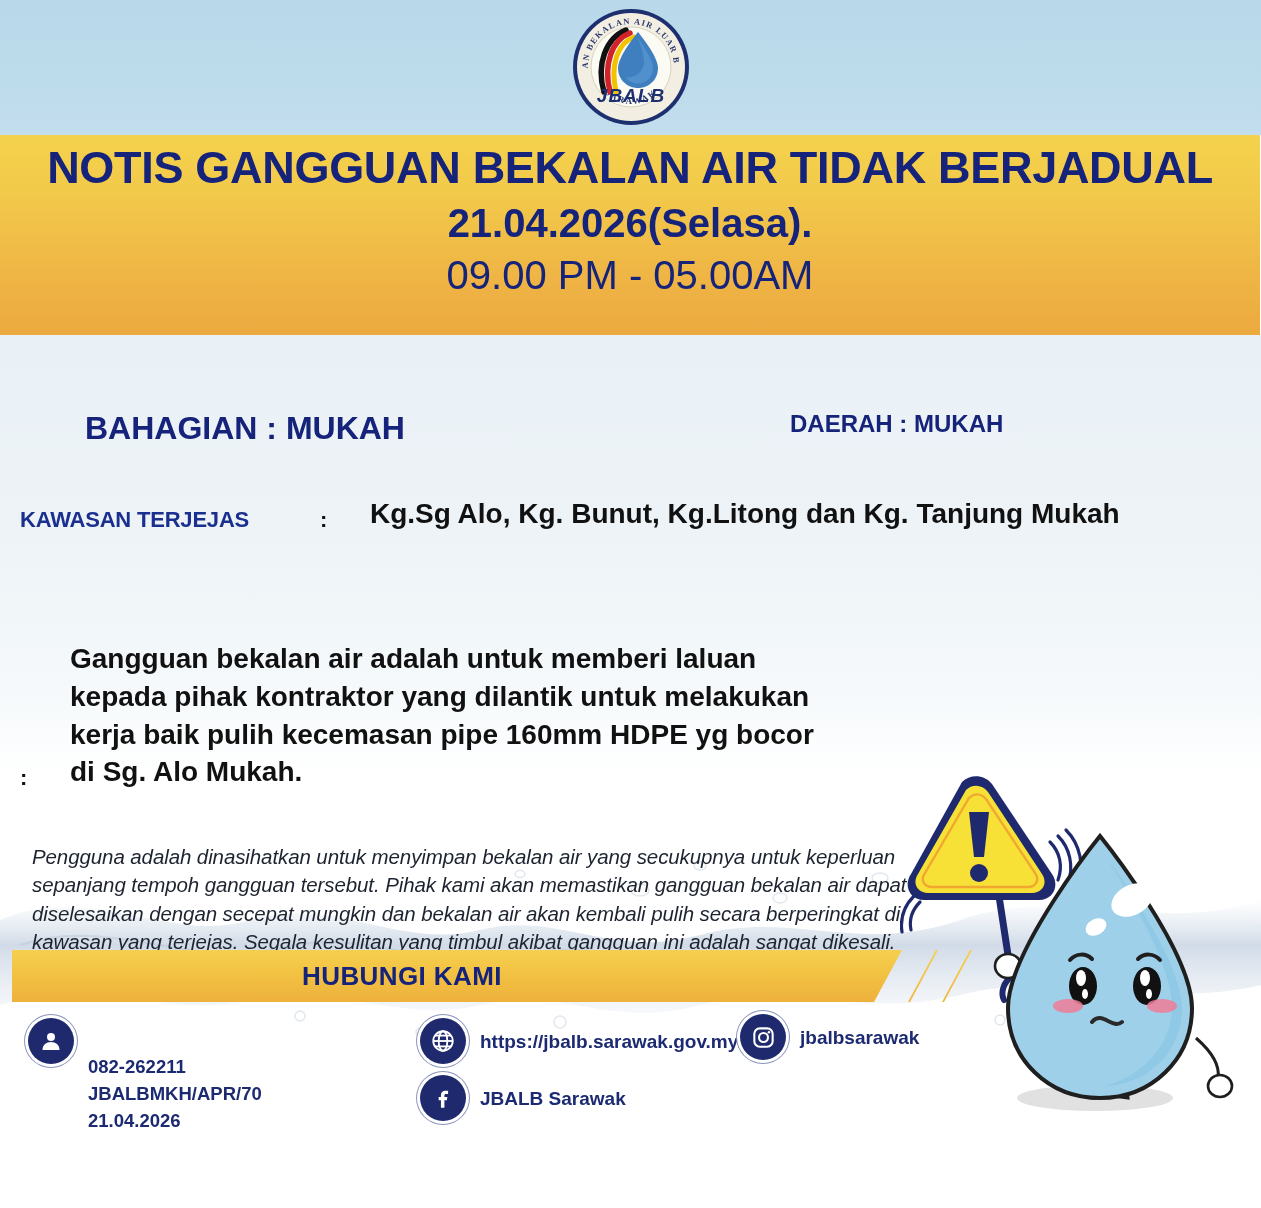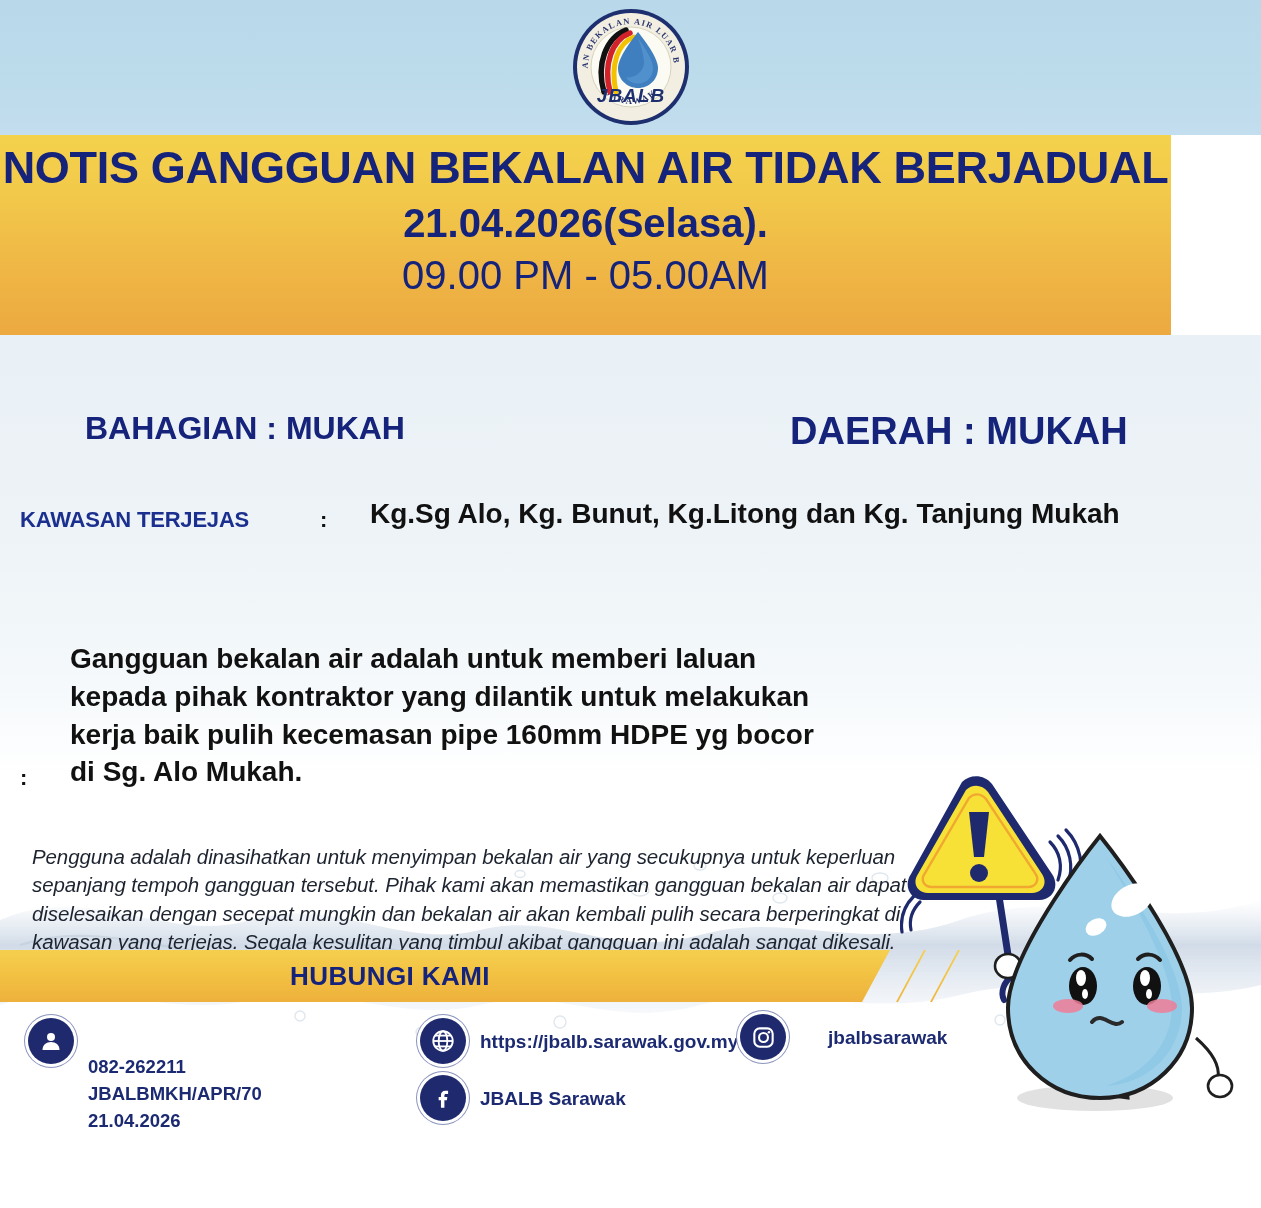--- a/index.html
+++ b/index.html
@@ -17,21 +17,21 @@
     position:absolute;left:0;top:0;width:1261px;height:135px;
     background:linear-gradient(180deg,#b9d9ea 0%,#bcdbeb 60%,#c3deee 100%);
   }
   .logo-wrap{
     position:absolute;left:50%;top:6px;transform:translateX(-50%);
     width:122px;height:122px;
   }
 
   
   .banner{
-    position:absolute;left:0;top:135px;width:1171px;height:200px;
+    position:absolute;left:0;top:135px;width:1260px;height:200px;
     background:linear-gradient(180deg,#f4d24c 0%,#f2c94a 30%,#efb545 70%,#eca93f 100%);
     color:#1a237e;
     display:flex;flex-direction:column;align-items:center;justify-content:flex-start;
     padding-top:6px;box-sizing:border-box;
   }
   .banner-line1{
     font-size:45px;font-weight:bold;letter-spacing:-0.3px;line-height:1.22;
     white-space:nowrap;color:#16237a;
   }
   .banner-line2{
@@ -47,21 +47,21 @@
     background:linear-gradient(180deg,#eaf1f6 0%,#edf3f7 45%,#f5f9fb 80%,#ffffff 100%);
   }
 
   .row-division{
     position:absolute;left:0;top:386px;width:1101px;height:46px;margin-top:24px;
   }
   .bahagian{
     position:absolute;left:85px;top:0;font-size:32px;font-weight:bold;color:#16237a;white-space:nowrap;
   }
   .daerah{
-    position:absolute;left:790px;top:0;font-size:38px;font-weight:bold;color:#16237a;white-space:nowrap;
+    position:absolute;left:790px;top:0;font-size:24px;font-weight:bold;color:#16237a;white-space:nowrap;
   }
 
   .field{position:absolute;display:flex;align-items:flex-end;}
   .field-label{
     width:300px;font-size:22px;font-weight:bold;color:#1b2f8f;letter-spacing:-0.2px;
     white-space:nowrap;
   }
   .field-colon{
     width:50px;font-size:22px;font-weight:bold;color:#111;
   }
@@ -81,21 +81,21 @@
 
   
   .advisory{
     position:absolute;left:32px;top:843px;width:880px;
     font-size:20.5px;font-style:italic;color:#1d2430;line-height:1.38;
     text-align:left;letter-spacing:-0.1px;
   }
 
   
   .contact-bar-wrap{
-    position:absolute;left:0;top:950px;width:1000px;height:52px;
+    position:absolute;left:12px;top:950px;width:1000px;height:52px;
   }
   .contact-bar{
     position:absolute;left:0;top:0;width:890px;height:52px;
     background:linear-gradient(180deg,#f6cf4e 0%,#f2c243 45%,#eeb13c 100%);
     clip-path:polygon(0 0, 890px 0, 862px 52px, 0 52px);
     display:flex;align-items:center;justify-content:center;
   }
   .contact-bar-text{
     font-size:26px;font-weight:bold;color:#16237a;letter-spacing:.4px;
     margin-right:110px;
@@ -123,21 +123,21 @@
   .ci-text{
     margin-left:14px;font-size:19px;font-weight:bold;color:#1c2a72;line-height:1.45;
     white-space:nowrap;
   }
   #ci-call{left:28px;top:1018px;}
   #ci-call .ci-text{margin-left:14px;margin-top:36px;font-size:18.5px;}
   #ci-web{left:420px;top:1018px;}
   #ci-web .ci-text{margin-top:10px;}
   #ci-fb{left:420px;top:1075px;}
   #ci-fb .ci-text{margin-top:10px;}
-  #ci-ig{left:740px;top:1014px;gap:28px;}
+  #ci-ig{left:740px;top:1014px;}
   #ci-ig .ci-text{margin-top:10px;}
 
   
   .mascot{
     position:absolute;left:900px;top:760px;width:361px;height:400px;pointer-events:none;
   }
 </style>
 </head>
 <body>
 

